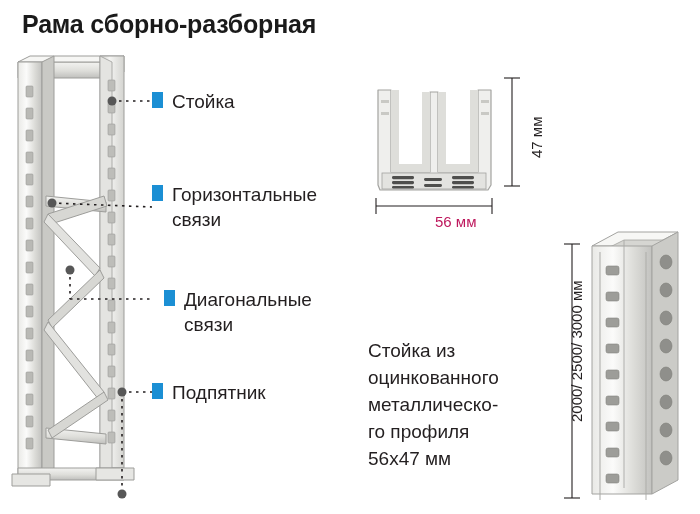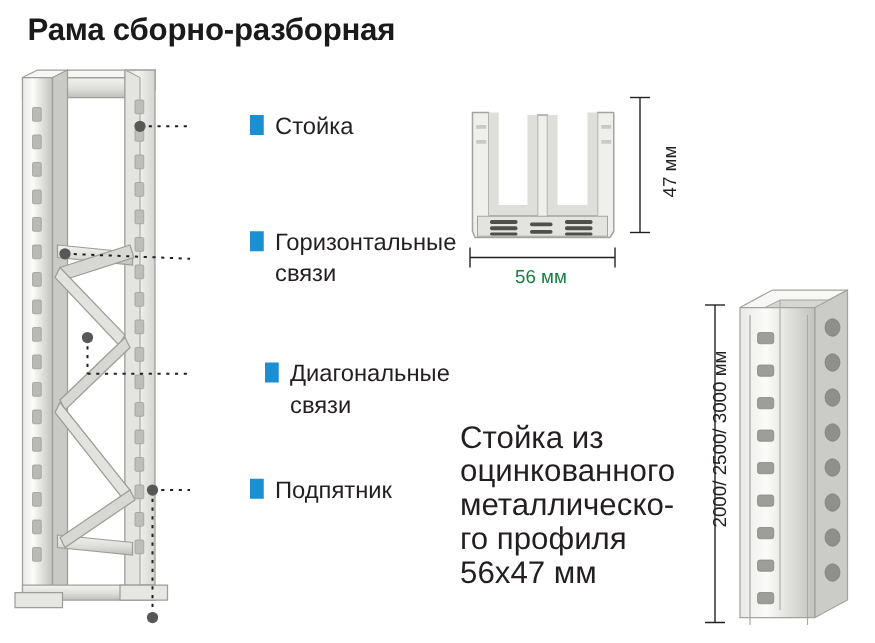--- a/index.html
+++ b/index.html
@@ -29,51 +29,51 @@
     letter-spacing: -0.2px;
     color: #1a1a1a;
     white-space: nowrap;
   }
   
   .callout {
     position: absolute;
     display: flex;
     align-items: flex-start;
     gap: 9px;
-    margin-left: 48px;
   }
   .callout .bullet {
     width: 11px;
     height: 16px;
     background: #1b8fd4;
     flex: 0 0 auto;
     margin-top: 3px;
   }
   .callout .ctext {
     font-size: 19px;
     line-height: 25px;
     color: #231f20;
     white-space: pre-line;
   }
   
   .desc {
     position: absolute;
     left: 368px;
     top: 337px;
-    font-size: 25px;
+    font-size: 19px;
     line-height: 27px;
     color: #231f20;
     white-space: pre-line;
   }
   
   .dim-h {
     position: absolute;
     font-size: 15px;
-    color: #15803d;
+    color: #be185d;
     white-space: nowrap;
+    margin-left: 23px;
   }
   .dim-v {
     position: absolute;
     font-size: 15px;
     color: #231f20;
     white-space: nowrap;
     transform-origin: 0 0;
     transform: rotate(-90deg);
   }
   svg.layer {

